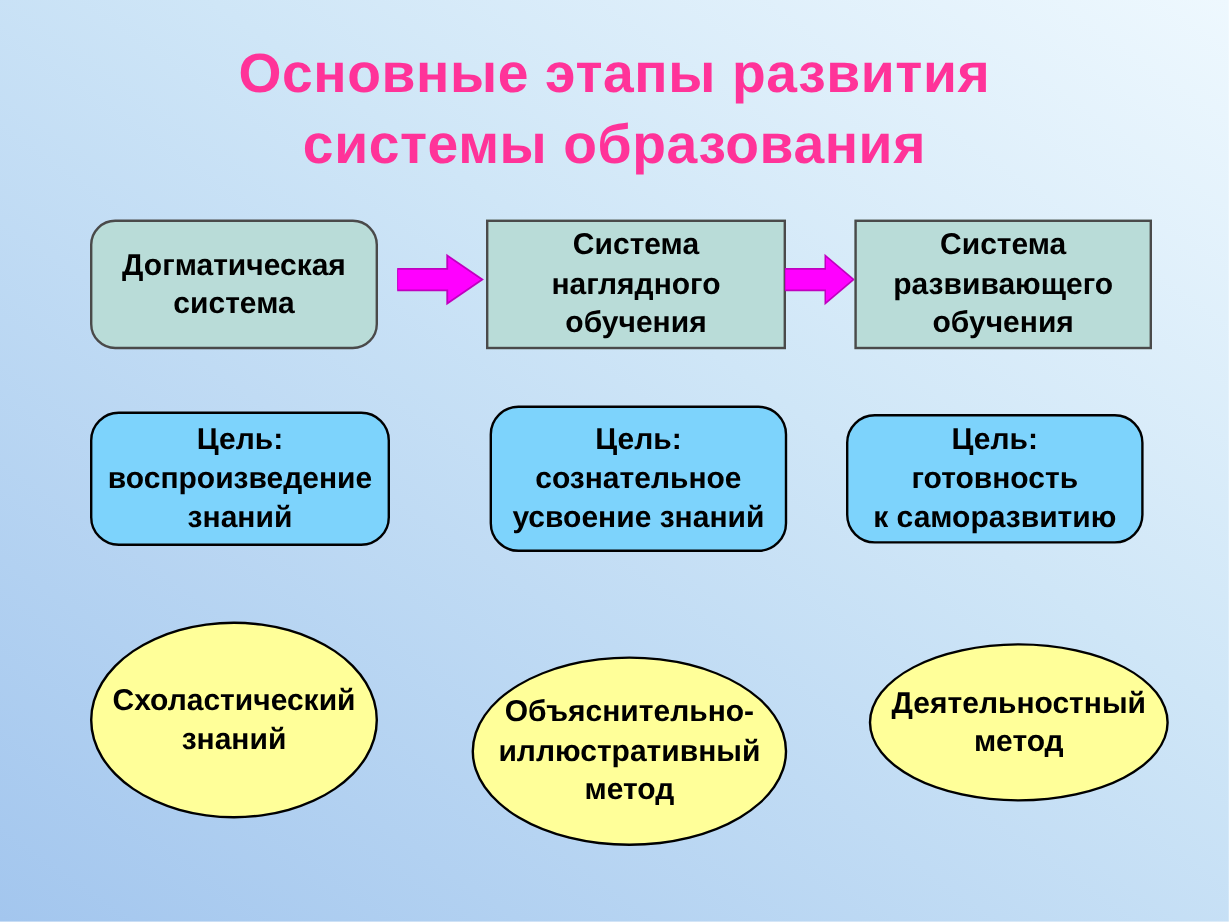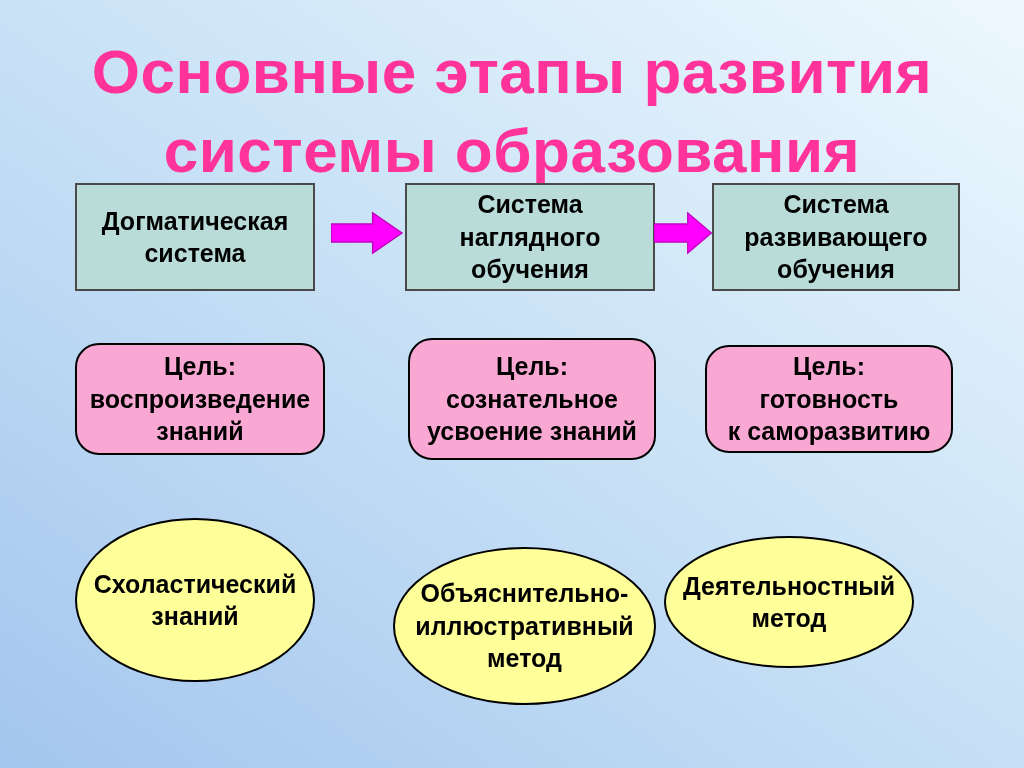--- a/index.html
+++ b/index.html
@@ -11,21 +11,21 @@
       overflow: hidden;
       font-family: "Liberation Sans", sans-serif;
       background: linear-gradient(215deg, #eef8fe 0%, #cfe6f7 40%, #a3c6ee 100%);
     }
     .slide-title {
       position: absolute;
       left: 0;
       top: 32px;
       width: 1024px;
       text-align: center;
-      font-size: 62px;
+      font-size: 46px;
       font-weight: bold;
       color: #ff3399;
       line-height: 1.28;
       white-space: pre-line;
       letter-spacing: 0.5px;
     }
     .stage-box {
       position: absolute;
       background: #b9dcd8;
       border: 2px solid #4a4a4a;
@@ -34,21 +34,21 @@
       justify-content: center;
       text-align: center;
       font-size: 25px;
       font-weight: bold;
       color: #000;
       line-height: 1.3;
       white-space: pre-line;
     }
     .goal-box {
       position: absolute;
-      background: #f9a8d4;
+      background: #7dd3fc;
       border: 2px solid #000;
       border-radius: 24px;
       display: flex;
       align-items: center;
       justify-content: center;
       text-align: center;
       font-size: 25px;
       font-weight: bold;
       color: #000;
       line-height: 1.3;
@@ -73,21 +73,21 @@
       position: absolute;
     }
     .arrow svg { display: block; width: 100%; height: 100%; }
   </style>
 </head>
 <body>
 
 <div class="slide-title">Основные этапы развития
 системы образования</div>
 
-<div class="stage-box" style="left:75px; top:183px; width:240px; height:108px;">Догматическая
+<div class="stage-box" style="left:75px; top:183px; width:240px; height:108px;border-radius:21px;">Догматическая
 система</div>
 
 <div class="arrow" style="left:331px; top:211px; width:73px; height:44px;">
   <svg viewBox="0 0 70 44" preserveAspectRatio="none">
     <path d="M0,13 L40,13 L40,2 L68,22 L40,42 L40,31 L0,31 Z" fill="#ff00ff" stroke="#c000c0" stroke-width="1.5"></path>
   </svg>
 </div>
 
 <div class="stage-box" style="left:405px; top:183px; width:250px; height:108px;">Система
 наглядного
@@ -115,14 +115,14 @@
 готовность
 к саморазвитию</div>
 
 <div class="method-ellipse" style="left:75px; top:518px; width:240px; height:164px;">Схоластический
 знаний</div>
 
 <div class="method-ellipse" style="left:393px; top:547px; width:263px; height:158px;">Объяснительно-
 иллюстративный
 метод</div>
 
-<div class="method-ellipse" style="left:664px; top:536px; width:250px; height:132px;">Деятельностный
+<div class="method-ellipse" style="left:724px; top:536px; width:250px; height:132px;">Деятельностный
 метод</div>
 
 </body></html>

